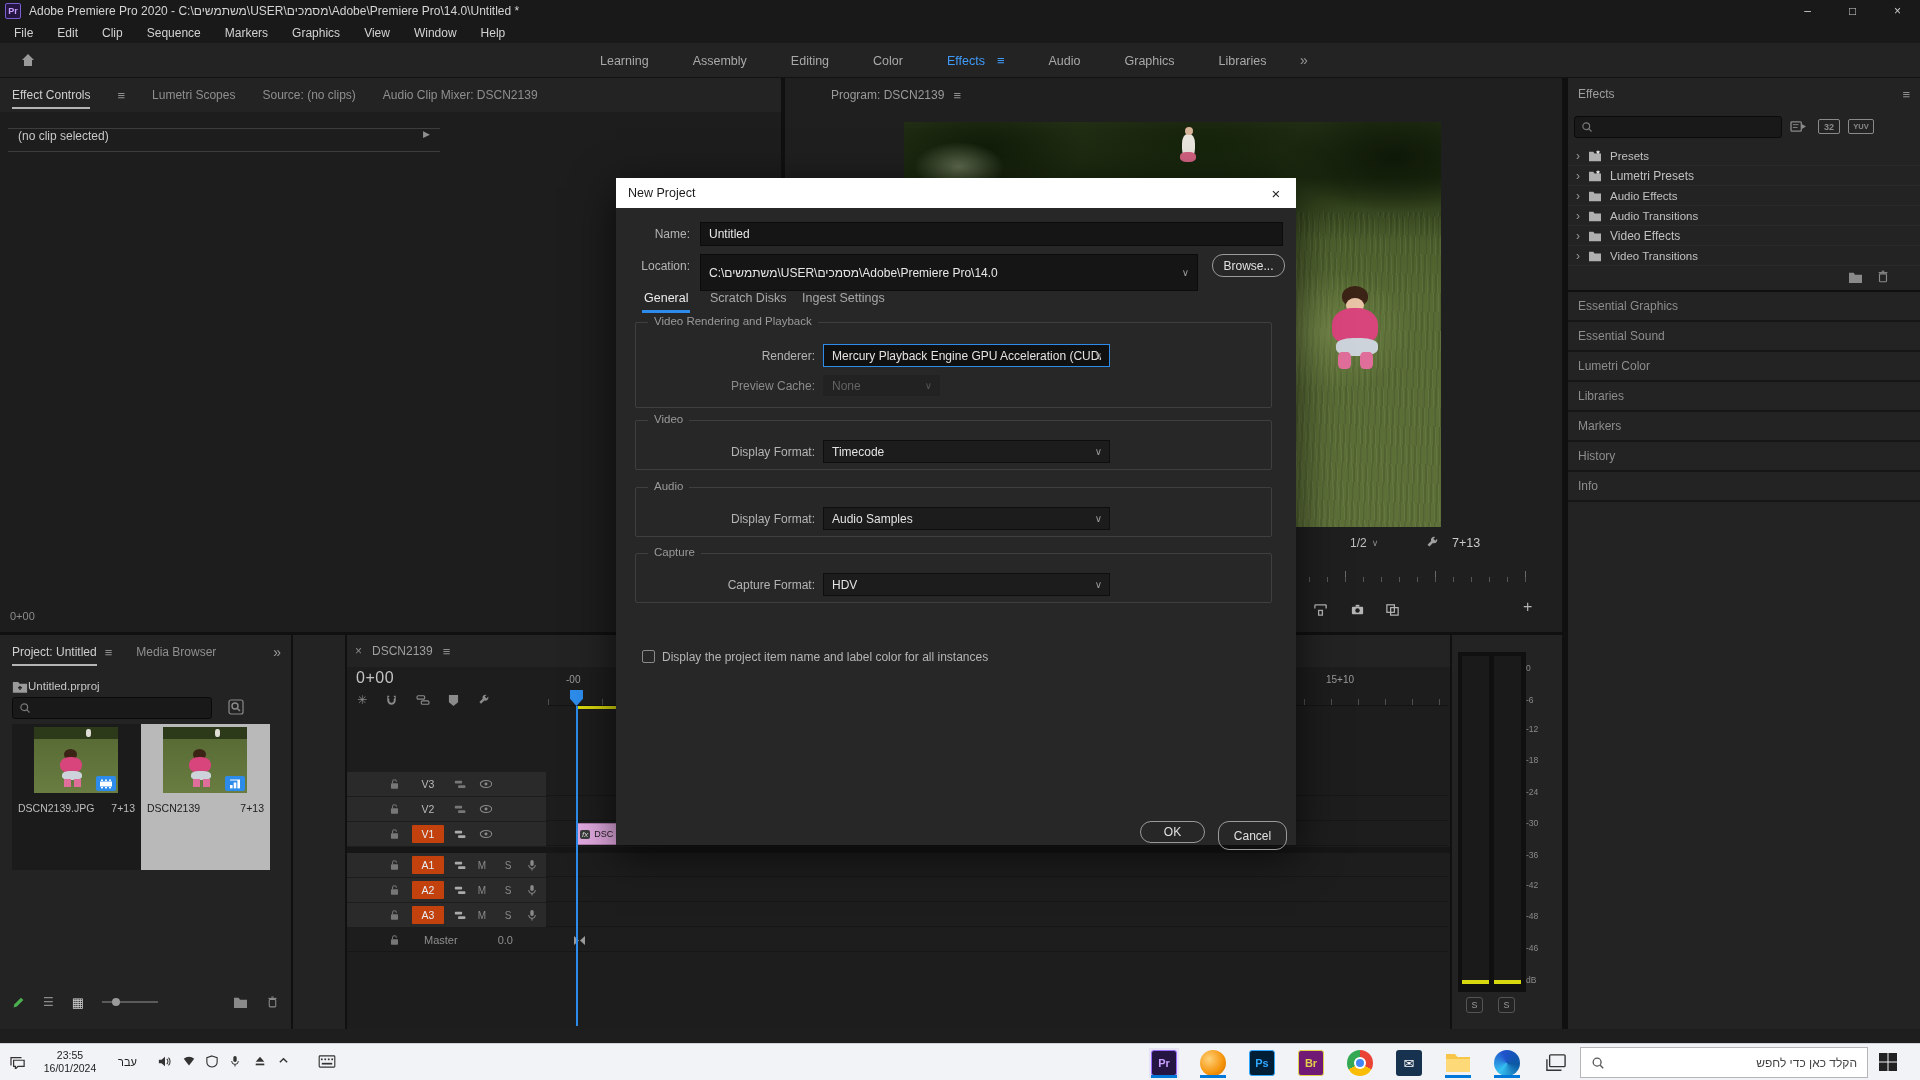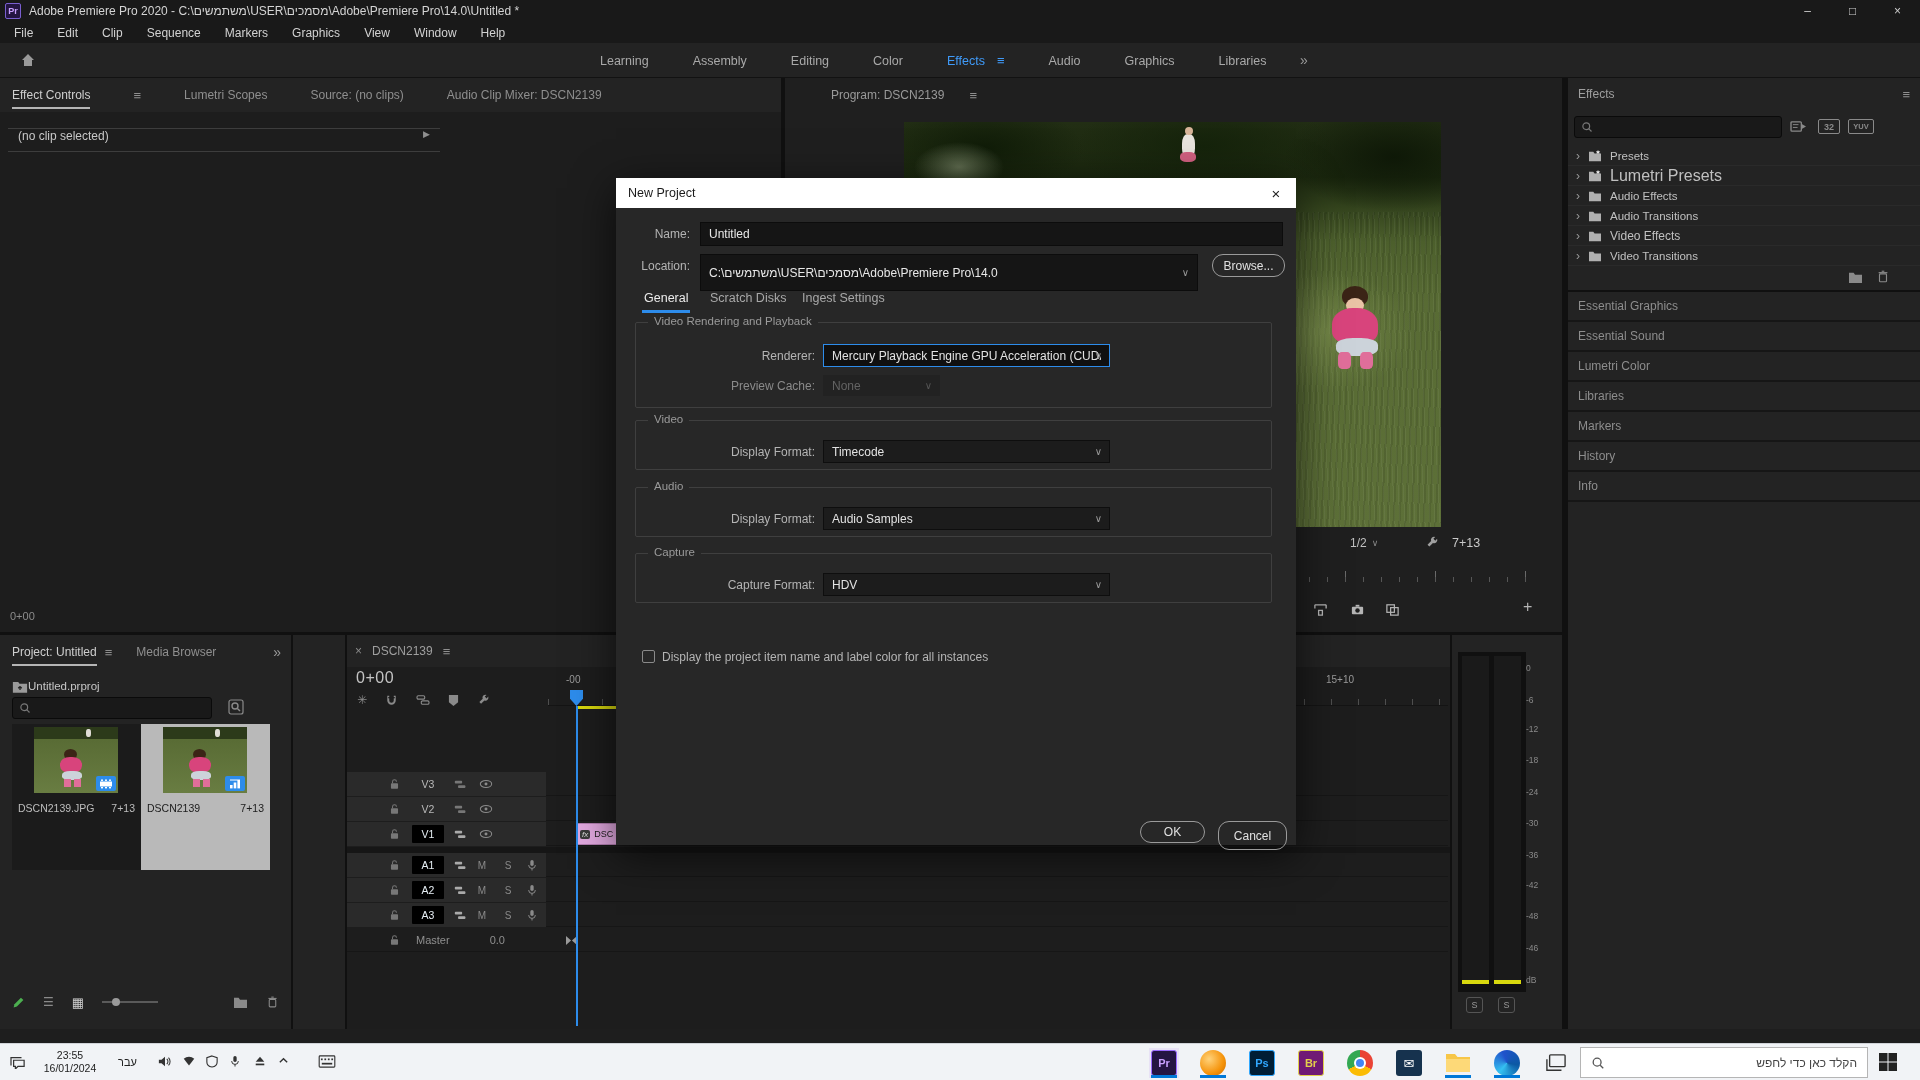--- a/index.html
+++ b/index.html
@@ -20,21 +20,21 @@
   .menubar{position:absolute;left:0;top:22px;width:1920px;height:21px;background:#191919;display:flex;align-items:center;font-size:12px;color:#d2d2d2;gap:24px;padding-left:14px}
   .menubar span{cursor:default}
 
   
   .wsbar{position:absolute;left:0;top:43px;width:1920px;height:35px;background:#232323;border-bottom:1px solid #121212}
   .wstabs{position:absolute;left:600px;top:0;height:35px;display:flex;align-items:center;gap:44px;font-size:12.5px;color:#a9a9a9}
   .wstab.active{color:#3f9bfa}
   .ws-menu{color:#3f9bfa;font-size:13px;margin-left:-32px}
 
   
-  .ptabs{display:flex;align-items:center;gap:43px;height:34px;padding-left:12px;font-size:12px;color:#8f8f8f;white-space:nowrap}
+  .ptabs{display:flex;align-items:center;gap:27px;height:34px;padding-left:12px;font-size:12px;color:#8f8f8f;white-space:nowrap}
   .ptab-active{color:#cfcfcf;position:relative}
   .ptab-active .ul{position:absolute;left:0;right:0;bottom:-7px;height:2px;background:#b5b5b5}
   .hamb{color:#8f8f8f;font-size:13px}
 
   
   .dialog{position:absolute;left:616px;top:178px;width:680px;height:667px;background:#272727;z-index:100;box-shadow:0 10px 40px rgba(0,0,0,.65);font-size:12px}
   .dlg-title{position:absolute;left:0;top:0;width:680px;height:30px;background:#ffffff;color:#1a1a1a;display:flex;align-items:center;padding-left:12px;font-size:12.5px}
   .dlg-close{position:absolute;right:0;top:0;width:40px;height:30px;display:flex;align-items:center;justify-content:center;color:#222;font-size:15px}
   .lblr{position:absolute;text-align:right;color:#b4b4b4}
   .dinput{position:absolute;background:#151515;border:1px solid #0c0c0c;color:#e8e8e8;display:flex;align-items:center;padding:0 8px;font-size:12px}
@@ -44,21 +44,21 @@
   .legend{position:absolute;top:-8px;left:12px;background:#272727;padding:0 6px;color:#9a9a9a;font-size:11.5px}
   .pill{position:absolute;border:1px solid #9a9a9a;border-radius:11px;color:#e0e0e0;display:flex;align-items:center;justify-content:center;font-size:12px;background:transparent}
   .dtab{color:#a8a8a8;position:absolute;font-size:12.5px}
   .dtab.on{color:#ececec}
   .dtab .tul{position:absolute;left:-2px;right:-2px;bottom:-8px;height:3px;background:#2d8ceb}
 
   
   .trackrow{position:absolute;left:347px;width:1101px;height:24px;border-bottom:1px solid #161616}
   .thead{position:absolute;left:0;top:0;width:199px;height:24px;background:#2a2a2a;display:flex;align-items:center}
   .tlabel{min-width:32px;height:18px;display:flex;align-items:center;justify-content:center;font-size:10.5px;color:#b9b9b9;border-radius:1px}
-  .tlabel.blue{background:#000000;color:#e6eef4}
+  .tlabel.blue{background:#c2410c;color:#e6eef4}
   .ms{width:14px;text-align:center;color:#8a8a8a;font-size:10px}
   .toolslot{position:absolute;left:293px;width:52px;height:26px;display:flex;align-items:center;justify-content:center;color:#9f9f9f;font-size:14px}
   .toolslot.active{color:#eaeaea}
   .toolslot.active .tbox{position:absolute;left:10px;top:-2px;width:32px;height:28px;background:#3d3d3d;border-radius:3px;z-index:-1}
 
   
   .mtick{position:absolute;right:6px;font-size:8.5px;color:#8a8a8a;width:30px;text-align:left}
 
   
   .taskbar{position:absolute;left:0;top:1043px;width:1920px;height:37px;background:#f1f3f6;border-top:1px solid #d0d3d8;color:#222}
@@ -234,21 +234,21 @@
       <span style="color:#c0c0c0;font-size:11.5px">Presets</span>
     </div>
     <div class="flex" style="height:20px;border-bottom:1px solid #2a2a2a;padding-left:8px;gap:8px">
       <span style="color:#999;font-size:12px">›</span>
       <span class="icon" style="color:#b0b0b0">
         <svg width="14" height="12" viewBox="0 0 16 14">
             <path d="M1 2h5l1.5 2H15v9H1z" fill="currentColor"></path>
             <path d="M11.5 0l.8 1.6 1.8.2-1.3 1.2.3 1.8-1.6-.9-1.6.9.3-1.8L9 1.8l1.8-.2z" fill="#e8e8e8"></path>
           </svg>
       </span>
-      <span style="color:#c0c0c0;font-size:16px">Lumetri Presets</span>
+      <span style="color:#c0c0c0;font-size:12px">Lumetri Presets</span>
     </div>
     <div class="flex" style="height:20px;border-bottom:1px solid #2a2a2a;padding-left:8px;gap:8px">
       <span style="color:#999;font-size:12px">›</span>
       <span class="icon" style="color:#b0b0b0">
         <svg width="14" height="12" viewBox="0 0 16 14">
             <path d="M1 2h5l1.5 2H15v9H1z" fill="currentColor"></path>
           </svg>
       </span>
       <span style="color:#c0c0c0;font-size:11.5px">Audio Effects</span>
     </div>
@@ -659,21 +659,21 @@
   </div>
 
   <div class="trackrow" style="left:0;top:293px">
     <div class="thead" style="width:320px;background:transparent">
       <span class="icon" style="margin-left:42px;color:#777">
         <svg width="11" height="12" viewBox="0 0 14 15">
             <rect x="2.5" y="6.5" width="9" height="7" rx="1" fill="currentColor"></rect>
             <path d="M4.5 6.5V4.5a2.5 2.5 0 0 1 5 0" fill="none" stroke="currentColor" stroke-width="1.3"></path>
           </svg>
       </span>
-      <span style="margin-left:16px;color:#8f8f8f;font-size:11px">Master</span>
+      <span style="margin-left:24px;color:#8f8f8f;font-size:11px">Master</span>
       <span style="margin-left:40px;color:#8f8f8f;font-size:11px">0.0</span>
       <span class="icon" style="margin-left:60px;color:#9a9a9a">
         <svg width="13" height="11" viewBox="0 0 14 12">
             <path d="M1 1v10l5.5-5zM13 1v10L7.5 6z" fill="currentColor"></path>
           </svg>
       </span>
     </div>
   </div>
 </div>
 

